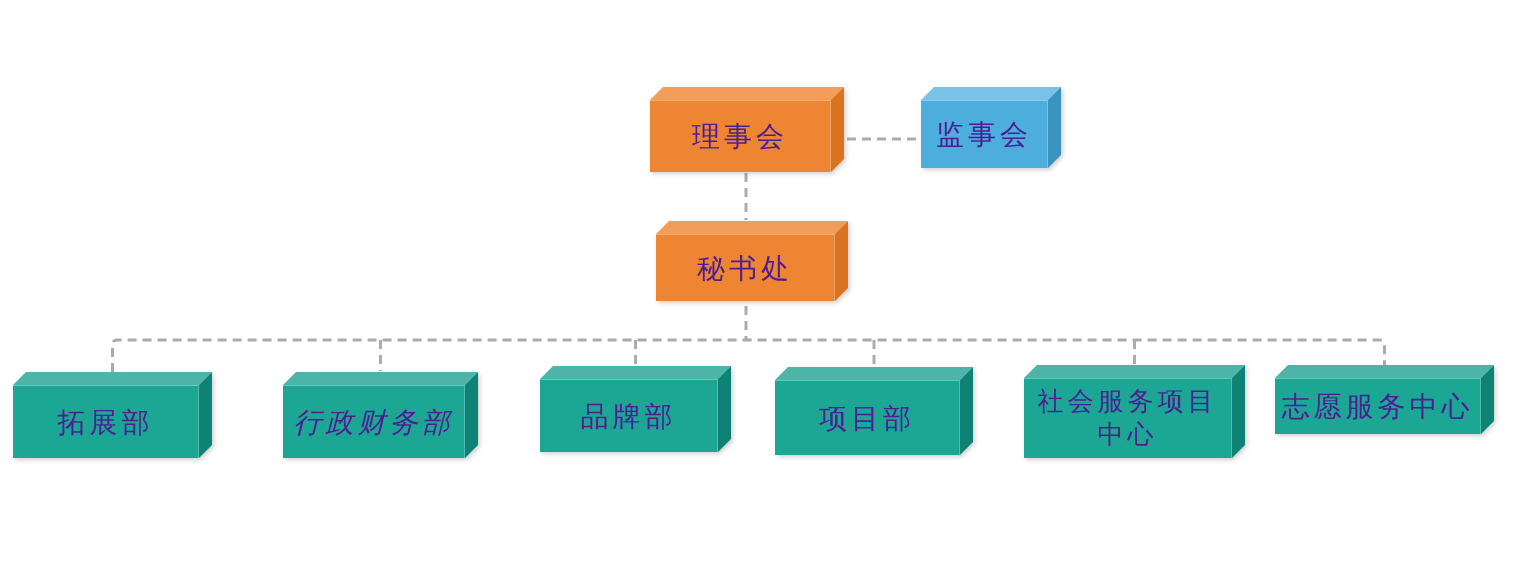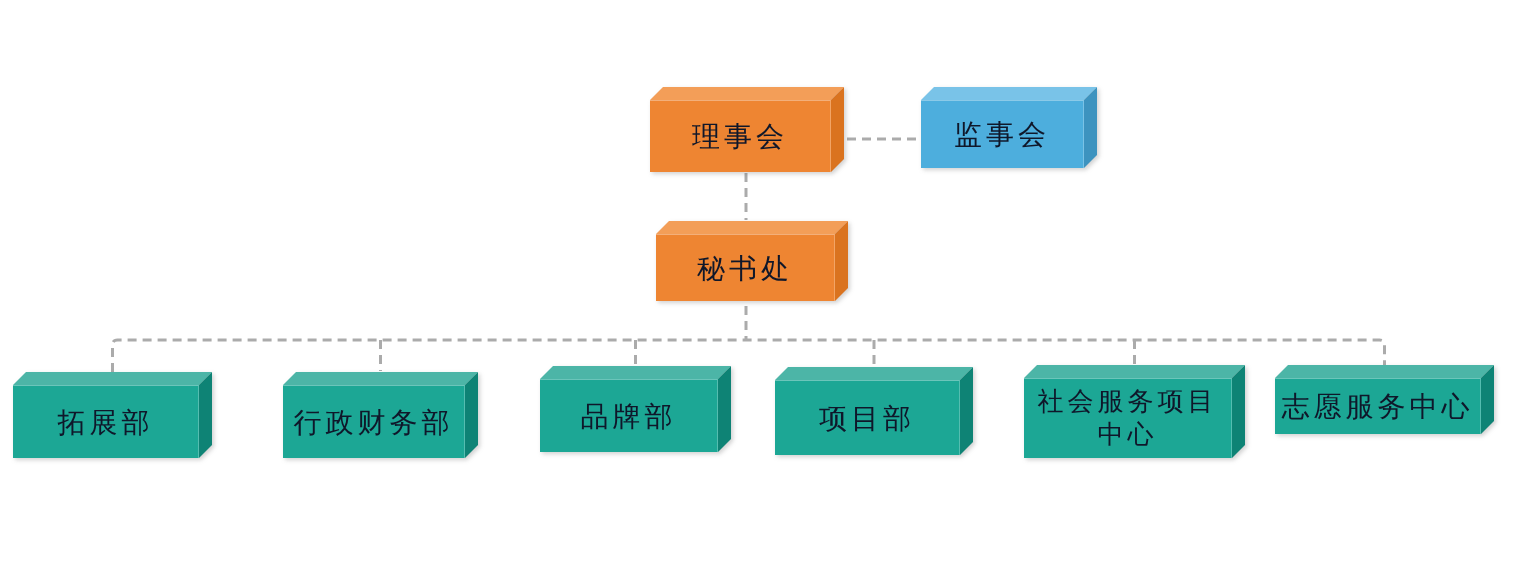--- a/index.html
+++ b/index.html
@@ -11,21 +11,21 @@
   .box{position:absolute;filter:drop-shadow(2px 2px 2px rgba(90,90,90,.28));}
   .face{position:absolute;}
   .face.top{left:0;right:0;top:0;height:13px;background:var(--top);
             clip-path:polygon(13px 0,100% 0,calc(100% - 13px) 100%,0 100%);}
   .face.side{top:0;right:0;bottom:0;width:13px;background:var(--side);
              clip-path:polygon(0 13px,100% 0,100% calc(100% - 13px),0 100%);}
   .face.front{left:0;top:13px;right:13px;bottom:0;background:var(--front);
               display:flex;align-items:center;justify-content:center;
               border-top:1px solid rgba(255,255,255,.35);
               border-right:1px solid rgba(255,255,255,.25);}
-  .label{color:#0f172a;font-size:28px;letter-spacing:4px;text-align:center;
+  .label{color:#4c1d95;font-size:28px;letter-spacing:4px;text-align:center;
          line-height:1.25;padding:0 2px;}
   .label.small{font-size:26px;}
 </style>
 </head>
 <body>
 
 <div class="canvas">
 
   <svg class="connectors" width="1521" height="580">
     <path d="M746 173 L746 220"></path>
@@ -39,21 +39,21 @@
   </svg>
 
   <div class="box" style="left: 650px; top: 87px; width: 194px; height: 85px; --front: #EE8532; --top: #F39E58; --side: #DA731F;">
     <div class="face top"></div>
     <div class="face side"></div>
     <div class="face front">
       <span class="label">理事会</span>
     </div>
   </div>
 
-  <div class="box" style="left: 921px; top: 87px; width: 176px; height: 81px; --front: #4DAEDD; --top: #79C3E8; --side: #3D93BF;">
+  <div class="box" style="left: 921px; top: 87px; width: 140px; height: 81px; --front: #4DAEDD; --top: #79C3E8; --side: #3D93BF;">
     <div class="face top"></div>
     <div class="face side"></div>
     <div class="face front">
       <span class="label">监事会</span>
     </div>
   </div>
 
   <div class="box" style="left: 656px; top: 221px; width: 192px; height: 80px; --front: #EE8532; --top: #F39E58; --side: #DA731F;">
     <div class="face top"></div>
     <div class="face side"></div>
@@ -63,21 +63,21 @@
   </div>
 
   <div class="box" style="left: 13px; top: 372px; width: 199px; height: 86px; --front: #1CA795; --top: #4CB5A7; --side: #0E8375;">
     <div class="face top"></div>
     <div class="face side"></div>
     <div class="face front">
       <span class="label">拓展部</span>
     </div>
   </div>
 
-  <div class="box" style="left: 283px; top: 372px; width: 195px; height: 86px; --front: #1CA795; --top: #4CB5A7; --side: #0E8375;">
+  <div class="box" style="left: 283px; top: 372px; width: 195px; height: 86px; font-style: italic; --front: #1CA795; --top: #4CB5A7; --side: #0E8375;">
     <div class="face top"></div>
     <div class="face side"></div>
     <div class="face front">
       <span class="label">行政财务部</span>
     </div>
   </div>
 
   <div class="box" style="left: 540px; top: 366px; width: 191px; height: 86px; --front: #1CA795; --top: #4CB5A7; --side: #0E8375;">
     <div class="face top"></div>
     <div class="face side"></div>

